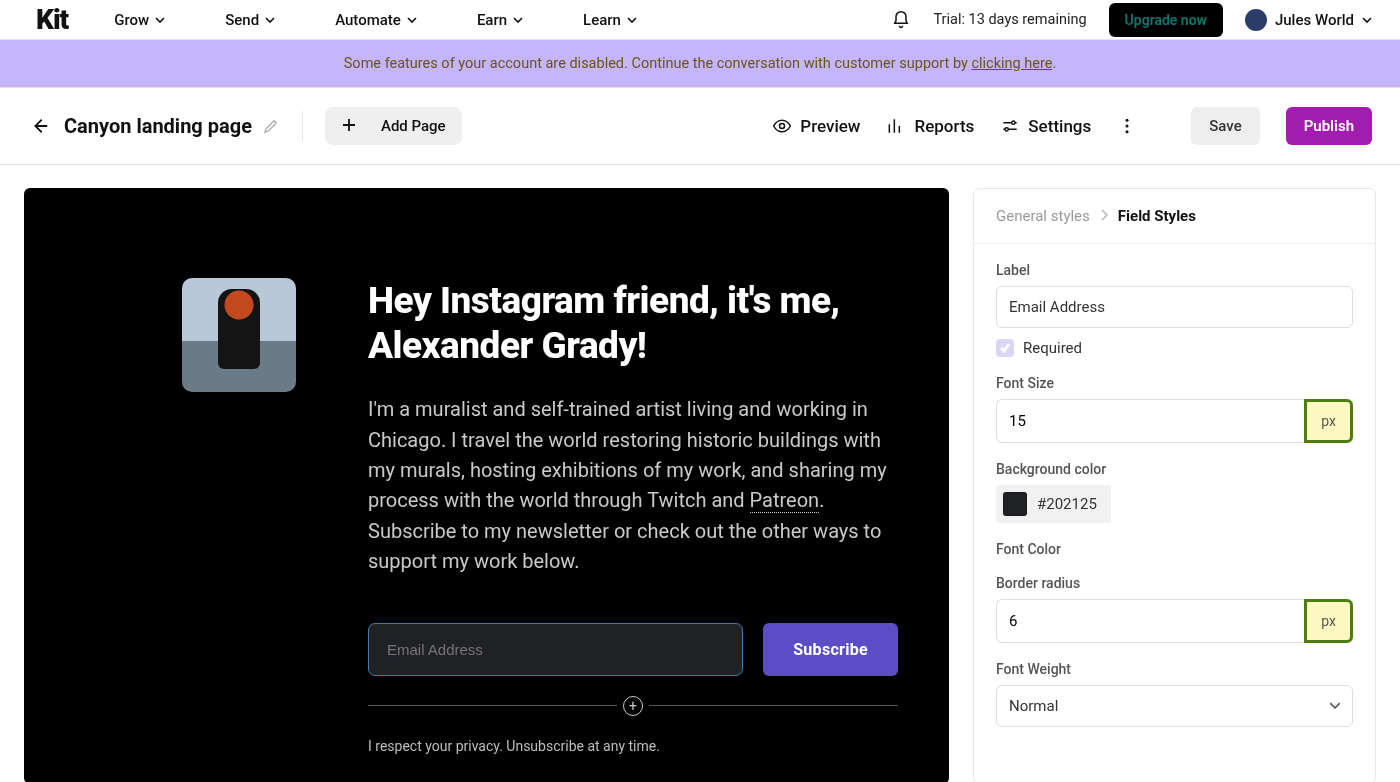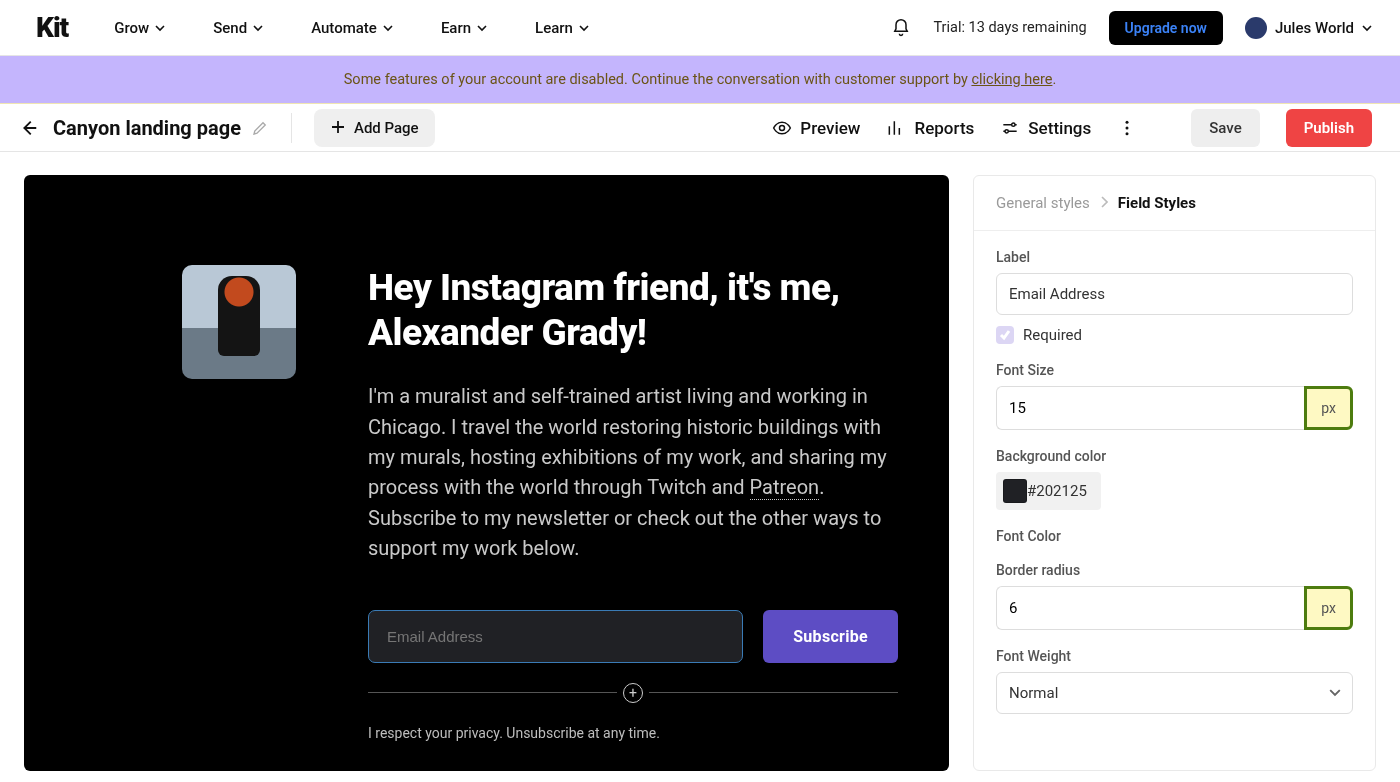--- a/index.html
+++ b/index.html
@@ -7,44 +7,44 @@
     font-family: -apple-system, BlinkMacSystemFont, "Segoe UI", Roboto, Helvetica, Arial, sans-serif;
     background: #fff;
     color: #111;
     width: 1400px;
     height: 782px;
     overflow: hidden;
   }
 
   
   .topnav {
-    height: 56px;
+    height: 40px;
     border-bottom: 1px solid #e5e5e5;
     display: flex;
     align-items: center;
     padding: 0 28px 0 36px;
   }
   .logo {
     font-weight: 900;
     font-size: 28px;
     letter-spacing: -1px;
     margin-right: 46px;
   }
-  .nav-items { display: flex; gap: 48px; }
+  .nav-items { display: flex; gap: 60px; }
   .nav-item {
     display: flex; align-items: center; gap: 6px;
     font-size: 15px; font-weight: 500; cursor: pointer;
   }
   .chev { width: 10px; height: 10px; display: inline-block; }
   .chev svg { display: block; }
   .topnav-right { margin-left: auto; display: flex; align-items: center; gap: 22px; }
   .bell-icon { width: 20px; height: 20px; }
   .trial-text { font-size: 14.5px; color: #222; }
   .upgrade-btn {
-    background: #000; color: #3b82f6; padding: 9px 16px; border-radius: 6px;
+    background: #000; color: #0f766e; padding: 9px 16px; border-radius: 6px;
     font-size: 14px; font-weight: 600; cursor: pointer;
   }
   .user-chip { display: flex; align-items: center; gap: 8px; cursor: pointer; }
   .avatar {
     width: 22px; height: 22px; border-radius: 50%;
     background: #2a3a6b;
   }
   .user-name { font-size: 15px; font-weight: 500; }
 
   
@@ -53,45 +53,45 @@
     color: #6b5417;
     text-align: center;
     font-size: 14.5px;
     padding: 15px 0;
     border-bottom: 1px solid #efe5b2;
   }
   .banner .link { text-decoration: underline; cursor: pointer; }
 
   
   .page-header {
-    height: 48px;
+    height: 77px;
     border-bottom: 1px solid #e5e5e5;
     display: flex; align-items: center;
-    padding: 0 28px 0 17px;
+    padding: 0 28px 0 28px;
   }
   .back-arrow { width: 22px; height: 22px; cursor: pointer; margin-right: 14px; }
   .page-title { font-size: 20px; font-weight: 700; }
   .pencil { width: 18px; height: 18px; margin-left: 10px; color: #aaa; cursor: pointer; }
   .divider-v { width: 1px; height: 30px; background: #e5e5e5; margin: 0 22px; }
   .add-page-btn {
-    display: flex; align-items: flex-start; gap: 8px;
+    display: flex; align-items: flex-start; gap: 24px;
     background: #efefef; border-radius: 8px; padding: 10px 16px;
     font-size: 15px; font-weight: 500; cursor: pointer;
   }
   .plus-icon { width: 16px; height: 16px; }
   .header-right { margin-left: auto; display: flex; align-items: center; gap: 26px; }
   .hr-item { display: flex; align-items: center; gap: 8px; font-size: 17px; font-weight: 500; cursor: pointer; }
   .hr-item svg { width: 20px; height: 20px; }
   .more-dots { width: 20px; height: 20px; cursor: pointer; }
   .save-btn {
     background: #eee; color: #333; padding: 10px 18px; border-radius: 6px;
     font-size: 15px; font-weight: 500; cursor: pointer; margin-left: 28px;
   }
   .publish-btn {
-    background: #ef4444; color: #fff; padding: 10px 18px; border-radius: 6px;
+    background: #a21caf; color: #fff; padding: 10px 18px; border-radius: 6px;
     font-size: 15px; font-weight: 600; cursor: pointer;
   }
 
   
   .workspace {
     display: flex;
     height: calc(782px - 52px - 51px - 60px);
     padding: 23px 24px 0 24px;
     gap: 24px;
     background: #fff;
@@ -195,21 +195,21 @@
   .unit-input { display: flex; }
   .unit-input input {
     flex: 1; border: 1px solid #ddd; border-right: none; border-radius: 6px 0 0 6px;
     padding: 11px 12px; font-size: 15px; font-family: inherit;
   }
   .unit-input .unit {
     background: #fef9c3; border: 3px solid #4d7c0f; border-radius: 0 6px 6px 0;
     padding: 11px 14px; font-size: 14px; color: #555;
   }
   .color-row {
-    display: inline-flex; align-items: center; 
+    display: inline-flex; align-items: center; gap: 10px;
     background: #f1f1f1; padding: 7px 14px 7px 7px; border-radius: 4px;
     cursor: pointer;
   }
   .swatch {
     width: 24px; height: 24px; border-radius: 3px; border: 1px solid rgba(0,0,0,0.2);
   }
   .color-row .hex { font-size: 15px; color: #333; }
   .select-wrap { position: relative; }
   .select-wrap .text-input { padding-right: 38px; cursor: pointer; }
   .select-wrap .dd-chev {

